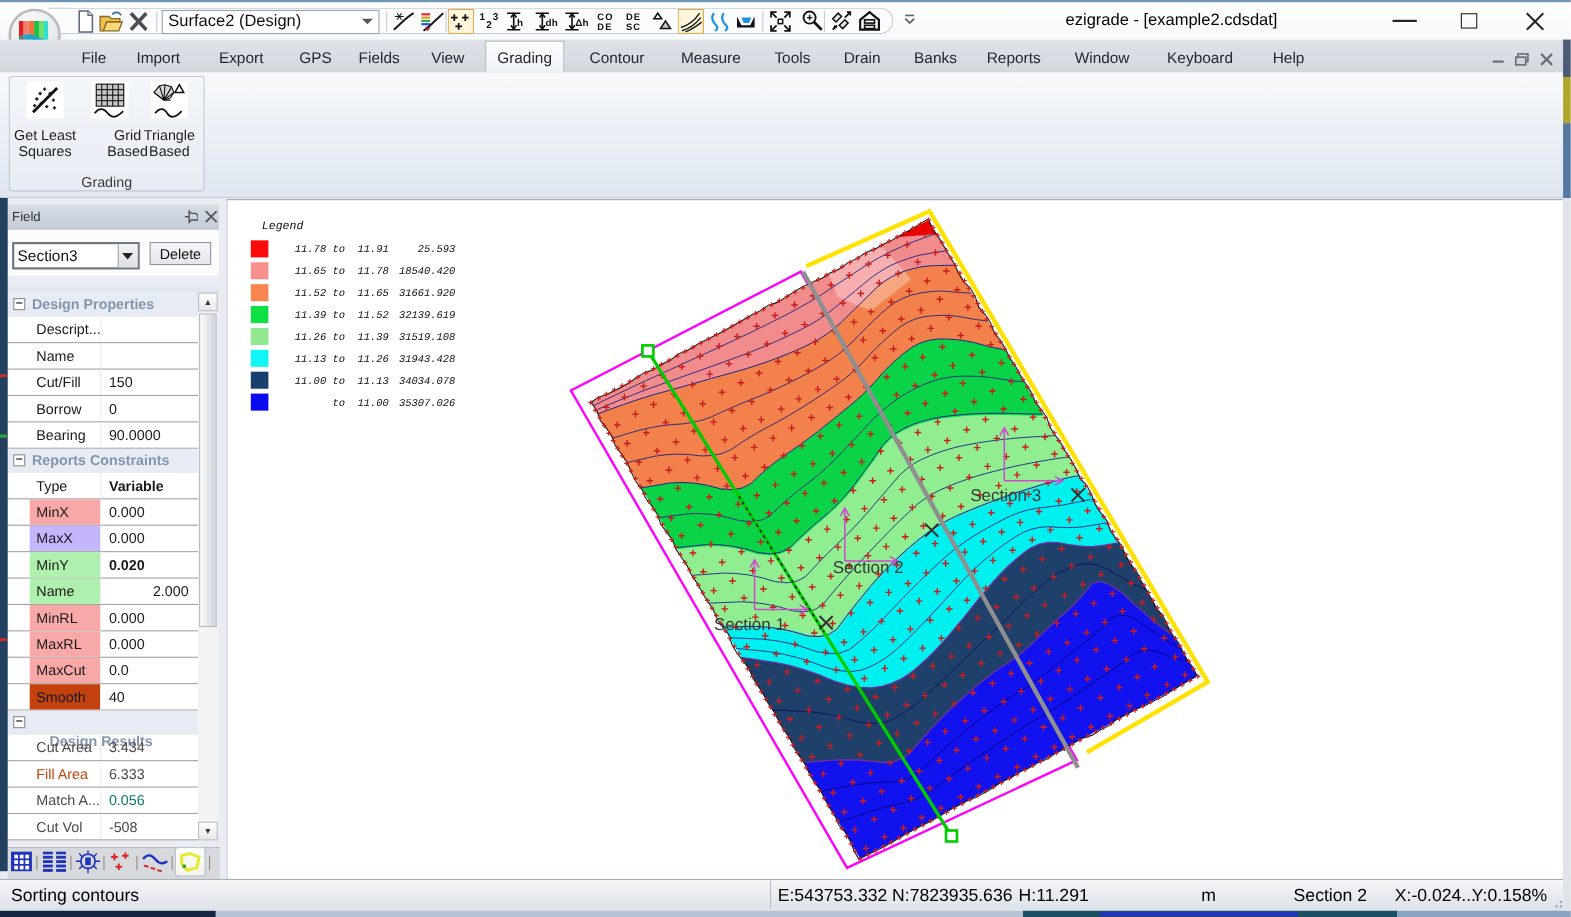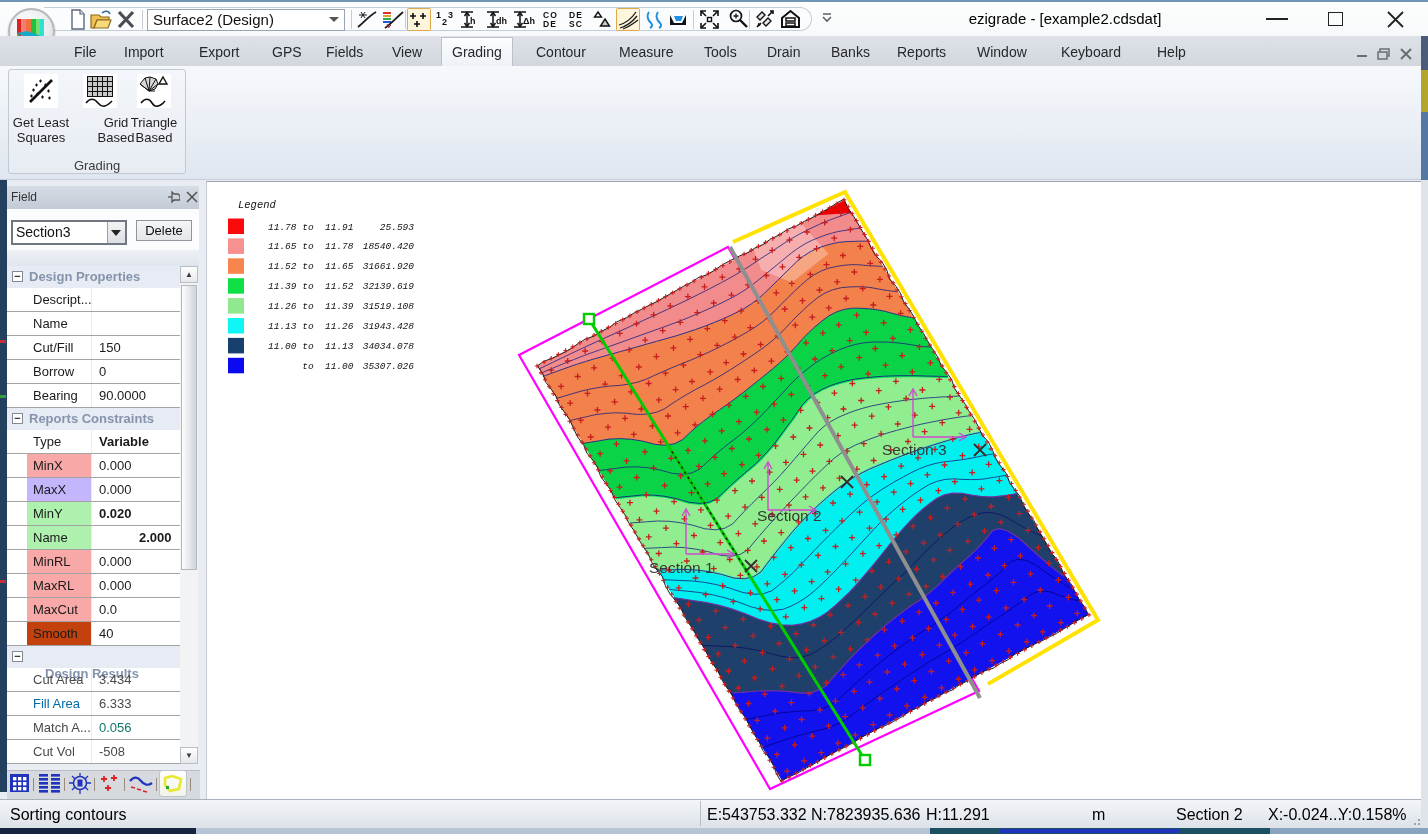--- a/index.html
+++ b/index.html
@@ -394,21 +394,21 @@
     <div class="grow" style="top:212px">
       <div class="glab" style="background:#c4b5fd;">MaxX</div>
       <div class="gval" style="">0.000</div>
     </div>
     <div class="grow" style="top:236px">
       <div class="glab" style="background:#aef0ae;">MinY</div>
       <div class="gval" style="font-weight:bold;">0.020</div>
     </div>
     <div class="grow" style="top:260px">
       <div class="glab" style="background:#aef0ae;">Name</div>
-      <div class="gval" style="font-weight:bold;padding-left:47px;">2.000</div>
+      <div class="gval" style="font-weight:normal;padding-left:47px;">2.000</div>
     </div>
     <div class="grow" style="top:284px">
       <div class="glab" style="background:#f9a8a8;">MinRL</div>
       <div class="gval" style="">0.000</div>
     </div>
     <div class="grow" style="top:308px">
       <div class="glab" style="background:#f9a8a8;">MaxRL</div>
       <div class="gval" style="">0.000</div>
     </div>
     <div class="grow" style="top:332px">
@@ -421,21 +421,21 @@
     </div>
     <div class="ghead" style="top:380px">
       <span class="boxm">−</span>
       <span style="position:absolute;left:38px;top:3px;margin-top:17px;">Design Results</span>
     </div>
     <div class="grow" style="top:402px">
       <div class="glab" style="color:#4a4a4a;">Cut Area</div>
       <div class="gval" style="color:#4a4a4a;">3.434</div>
     </div>
     <div class="grow" style="top:426px">
-      <div class="glab" style="color:#0369a1;">Fill Area</div>
+      <div class="glab" style="color:#c2410c;">Fill Area</div>
       <div class="gval" style="color:#4a4a4a;">6.333</div>
     </div>
     <div class="grow" style="top:450px">
       <div class="glab" style="color:#4a4a4a;">Match A...</div>
       <div class="gval" style="color:#0f766e;">0.056</div>
     </div>
     <div class="grow" style="top:474px">
       <div class="glab" style="color:#4a4a4a;">Cut Vol</div>
       <div class="gval" style="color:#4a4a4a;">-508</div>
     </div>

